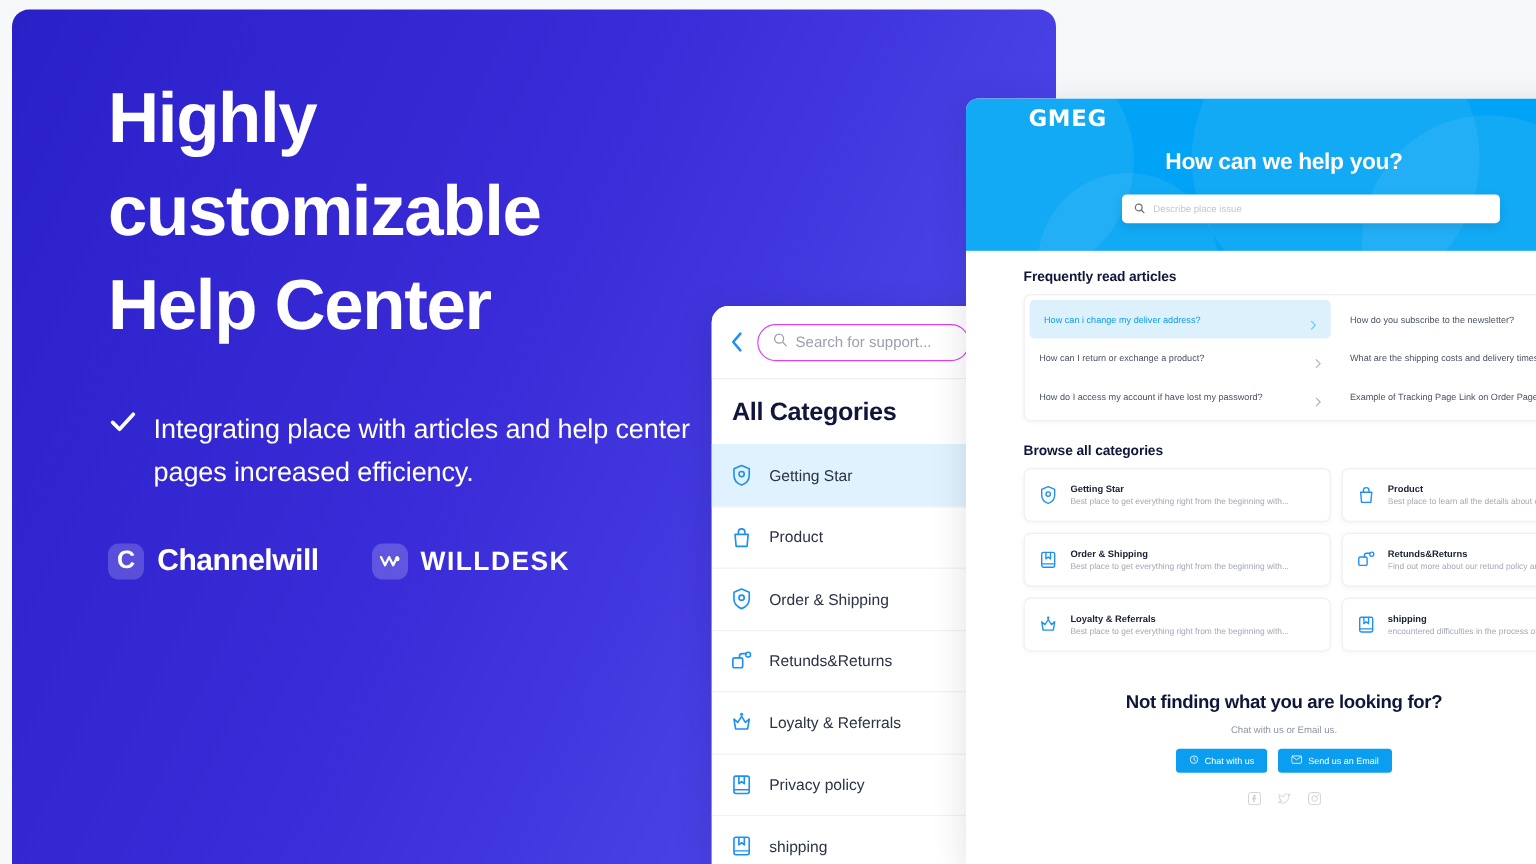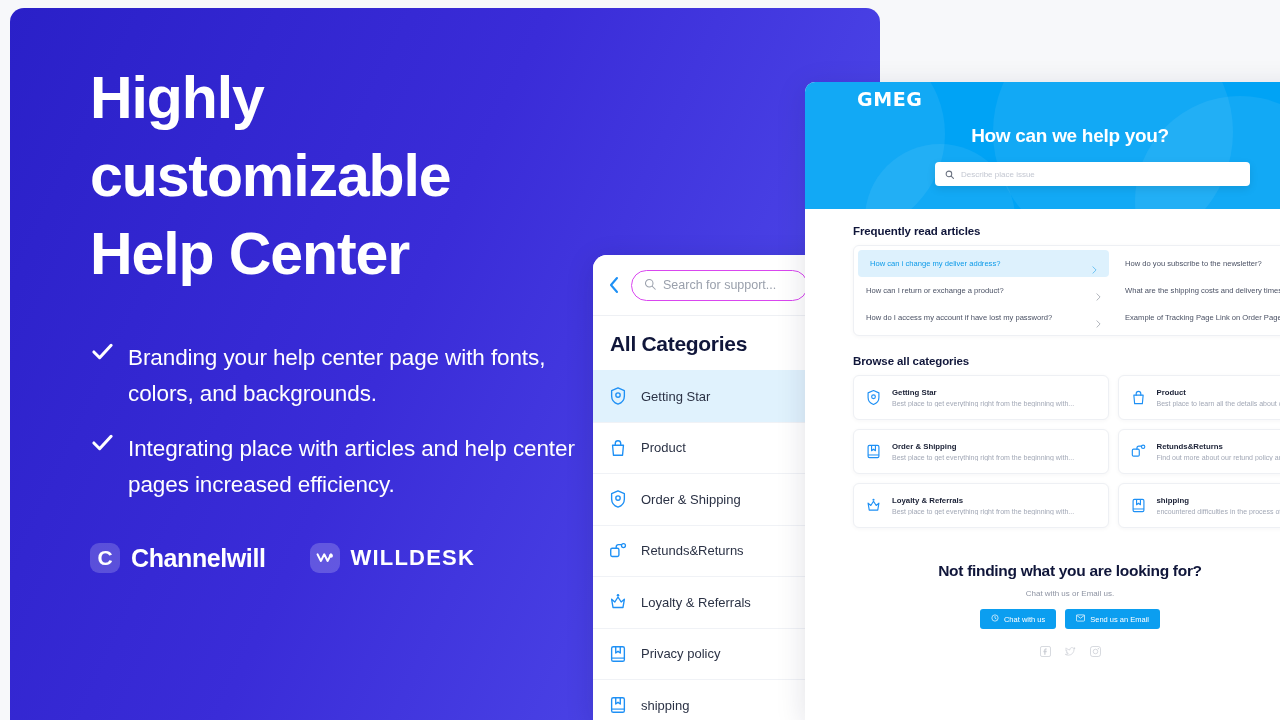--- a/index.html
+++ b/index.html
@@ -142,21 +142,21 @@
   }
   .art-card {
     margin: 0 0 0 48px; width: 520px;
     background: #fff; border: 1px solid #eef0f4; border-radius: 6px;
     box-shadow: 0 1px 4px rgba(20,20,60,0.04);
     display: grid; grid-template-columns: 1fr 1fr;
     padding: 4px 0;
   }
   .art {
     height: 27px; display: flex; align-items: center;
-    padding: 4px 12px; gap: 6px; cursor: pointer;
+    padding: 16px 12px; gap: 6px; cursor: pointer;
   }
   .art .txt { flex: 1 1 auto; font-size: 7.6px; color: #4a5164; white-space: nowrap; overflow: hidden; }
   .art .chev { width: 5px; height: 8px; flex: 0 0 auto; opacity: .55; }
   .art.hl { background: #ddf1fd; border-radius: 4px; margin: 0 4px; }
   .art.hl .txt { color: #0c9ae8; }
 
   .sec-title2 { margin-top: 19px; }
 
   .cat-grid {
     margin-left: 48px; width: 520px;
@@ -192,28 +192,20 @@
 
   <div class="hero">
     <div class="hero-inner">
       <h1>
         <span class="ln">Highly</span>
         <span class="ln">customizable</span>
         <span class="ln">Help Center</span>
       </h1>
 
       <div class="bullets">
-        <div class="bullet">
-          <span class="check">
-            <svg width="23" height="23" viewBox="0 0 24 24" fill="none">
-                <path d="M3 12.5l6 6L21 5.5" stroke="#ffffff" stroke-width="3.2" stroke-linecap="round" stroke-linejoin="round"></path>
-              </svg>
-          </span>
-          <span class="bullet-text">Branding your help center page with fonts, colors, and backgrounds.</span>
-        </div>
         <div class="bullet">
           <span class="check">
             <svg width="23" height="23" viewBox="0 0 24 24" fill="none">
                 <path d="M3 12.5l6 6L21 5.5" stroke="#ffffff" stroke-width="3.2" stroke-linecap="round" stroke-linejoin="round"></path>
               </svg>
           </span>
           <span class="bullet-text">Integrating place with articles and help center pages increased efficiency.</span>
         </div>
       </div>
 

